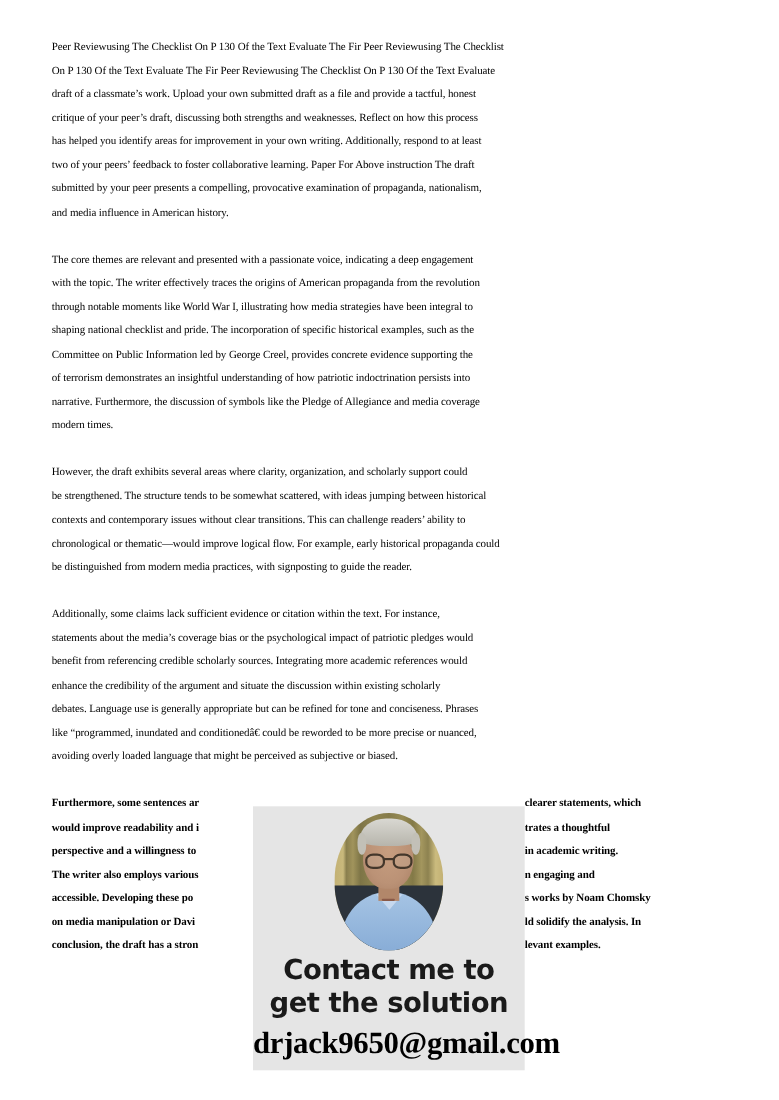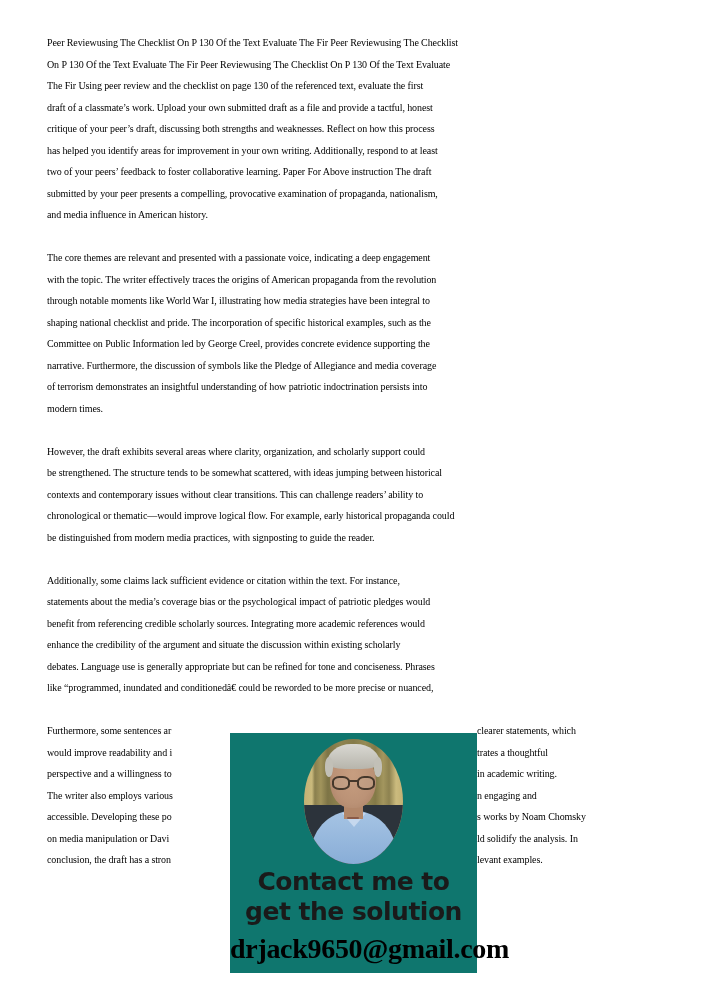--- a/index.html
+++ b/index.html
@@ -16,30 +16,30 @@
     position: absolute;
     left: 47px; top: 32px;
     width: 618px;
     font-size: 10px;
     line-height: 21.5px;
     color: #000000;
     letter-spacing: -0.1px;
   }
   .para { margin: 0 0 21.5px 0; }
   .line { white-space: nowrap; height: 21.5px; }
-  .line.split { position: relative; }
+  .line.split { position: relative; font-weight: bold; }
   .frag-l { display: inline-block; }
   .frag-r { position: absolute; left: 430px; top: 0; white-space: nowrap; }
 
   
   .promo {
     position: absolute;
     left: 230px; top: 733px;
     width: 247px; height: 240px;
-    background: #0f766e;
+    background: #e5e5e5;
     z-index: 5;
   }
 
   
   .photo {
     position: absolute;
     left: 74px; top: 6px;
     width: 99px; height: 125px;
     border-radius: 50%;
     overflow: hidden;
@@ -109,52 +109,52 @@
     color: #000000;
   }
 </style>
 </head>
 <body>
 
 <div class="doc">
     <div class="para">
       <div class="line">Peer Reviewusing The Checklist On P 130 Of the Text Evaluate The Fir Peer Reviewusing The Checklist</div>
       <div class="line">On P 130 Of the Text Evaluate The Fir Peer Reviewusing The Checklist On P 130 Of the Text Evaluate</div>
-      <div class="line">The Fir Using peer review and the checklist on page 130 of the referenced text, evaluate the first</div>
       <div class="line">draft of a classmate’s work. Upload your own submitted draft as a file and provide a tactful, honest</div>
       <div class="line">critique of your peer’s draft, discussing both strengths and weaknesses. Reflect on how this process</div>
       <div class="line">has helped you identify areas for improvement in your own writing. Additionally, respond to at least</div>
       <div class="line">two of your peers’ feedback to foster collaborative learning. Paper For Above instruction The draft</div>
       <div class="line">submitted by your peer presents a compelling, provocative examination of propaganda, nationalism,</div>
       <div class="line">and media influence in American history.</div>
     </div>
     <div class="para">
       <div class="line">The core themes are relevant and presented with a passionate voice, indicating a deep engagement</div>
       <div class="line">with the topic. The writer effectively traces the origins of American propaganda from the revolution</div>
       <div class="line">through notable moments like World War I, illustrating how media strategies have been integral to</div>
       <div class="line">shaping national checklist and pride. The incorporation of specific historical examples, such as the</div>
       <div class="line">Committee on Public Information led by George Creel, provides concrete evidence supporting the</div>
+      <div class="line">of terrorism demonstrates an insightful understanding of how patriotic indoctrination persists into</div>
       <div class="line">narrative. Furthermore, the discussion of symbols like the Pledge of Allegiance and media coverage</div>
-      <div class="line">of terrorism demonstrates an insightful understanding of how patriotic indoctrination persists into</div>
       <div class="line">modern times.</div>
     </div>
     <div class="para">
       <div class="line">However, the draft exhibits several areas where clarity, organization, and scholarly support could</div>
       <div class="line">be strengthened. The structure tends to be somewhat scattered, with ideas jumping between historical</div>
       <div class="line">contexts and contemporary issues without clear transitions. This can challenge readers’ ability to</div>
       <div class="line">chronological or thematic—would improve logical flow. For example, early historical propaganda could</div>
       <div class="line">be distinguished from modern media practices, with signposting to guide the reader.</div>
     </div>
     <div class="para">
       <div class="line">Additionally, some claims lack sufficient evidence or citation within the text. For instance,</div>
       <div class="line">statements about the media’s coverage bias or the psychological impact of patriotic pledges would</div>
       <div class="line">benefit from referencing credible scholarly sources. Integrating more academic references would</div>
       <div class="line">enhance the credibility of the argument and situate the discussion within existing scholarly</div>
       <div class="line">debates. Language use is generally appropriate but can be refined for tone and conciseness. Phrases</div>
       <div class="line">like “programmed, inundated and conditionedâ€ could be reworded to be more precise or nuanced,</div>
+      <div class="line">avoiding overly loaded language that might be perceived as subjective or biased.</div>
     </div>
     <div class="para">
       <div class="line split"><span class="frag-l">Furthermore, some sentences ar</span><span class="frag-r">clearer statements, which</span></div>
       <div class="line split"><span class="frag-l">would improve readability and i</span><span class="frag-r">trates a thoughtful</span></div>
       <div class="line split"><span class="frag-l">perspective and a willingness to</span><span class="frag-r">in academic writing.</span></div>
       <div class="line split"><span class="frag-l">The writer also employs various</span><span class="frag-r">n engaging and</span></div>
       <div class="line split"><span class="frag-l">accessible. Developing these po</span><span class="frag-r">s works by Noam Chomsky</span></div>
       <div class="line split"><span class="frag-l">on media manipulation or Davi</span><span class="frag-r">ld solidify the analysis. In</span></div>
       <div class="line split"><span class="frag-l">conclusion, the draft has a stron</span><span class="frag-r">levant examples.</span></div>
     </div>

